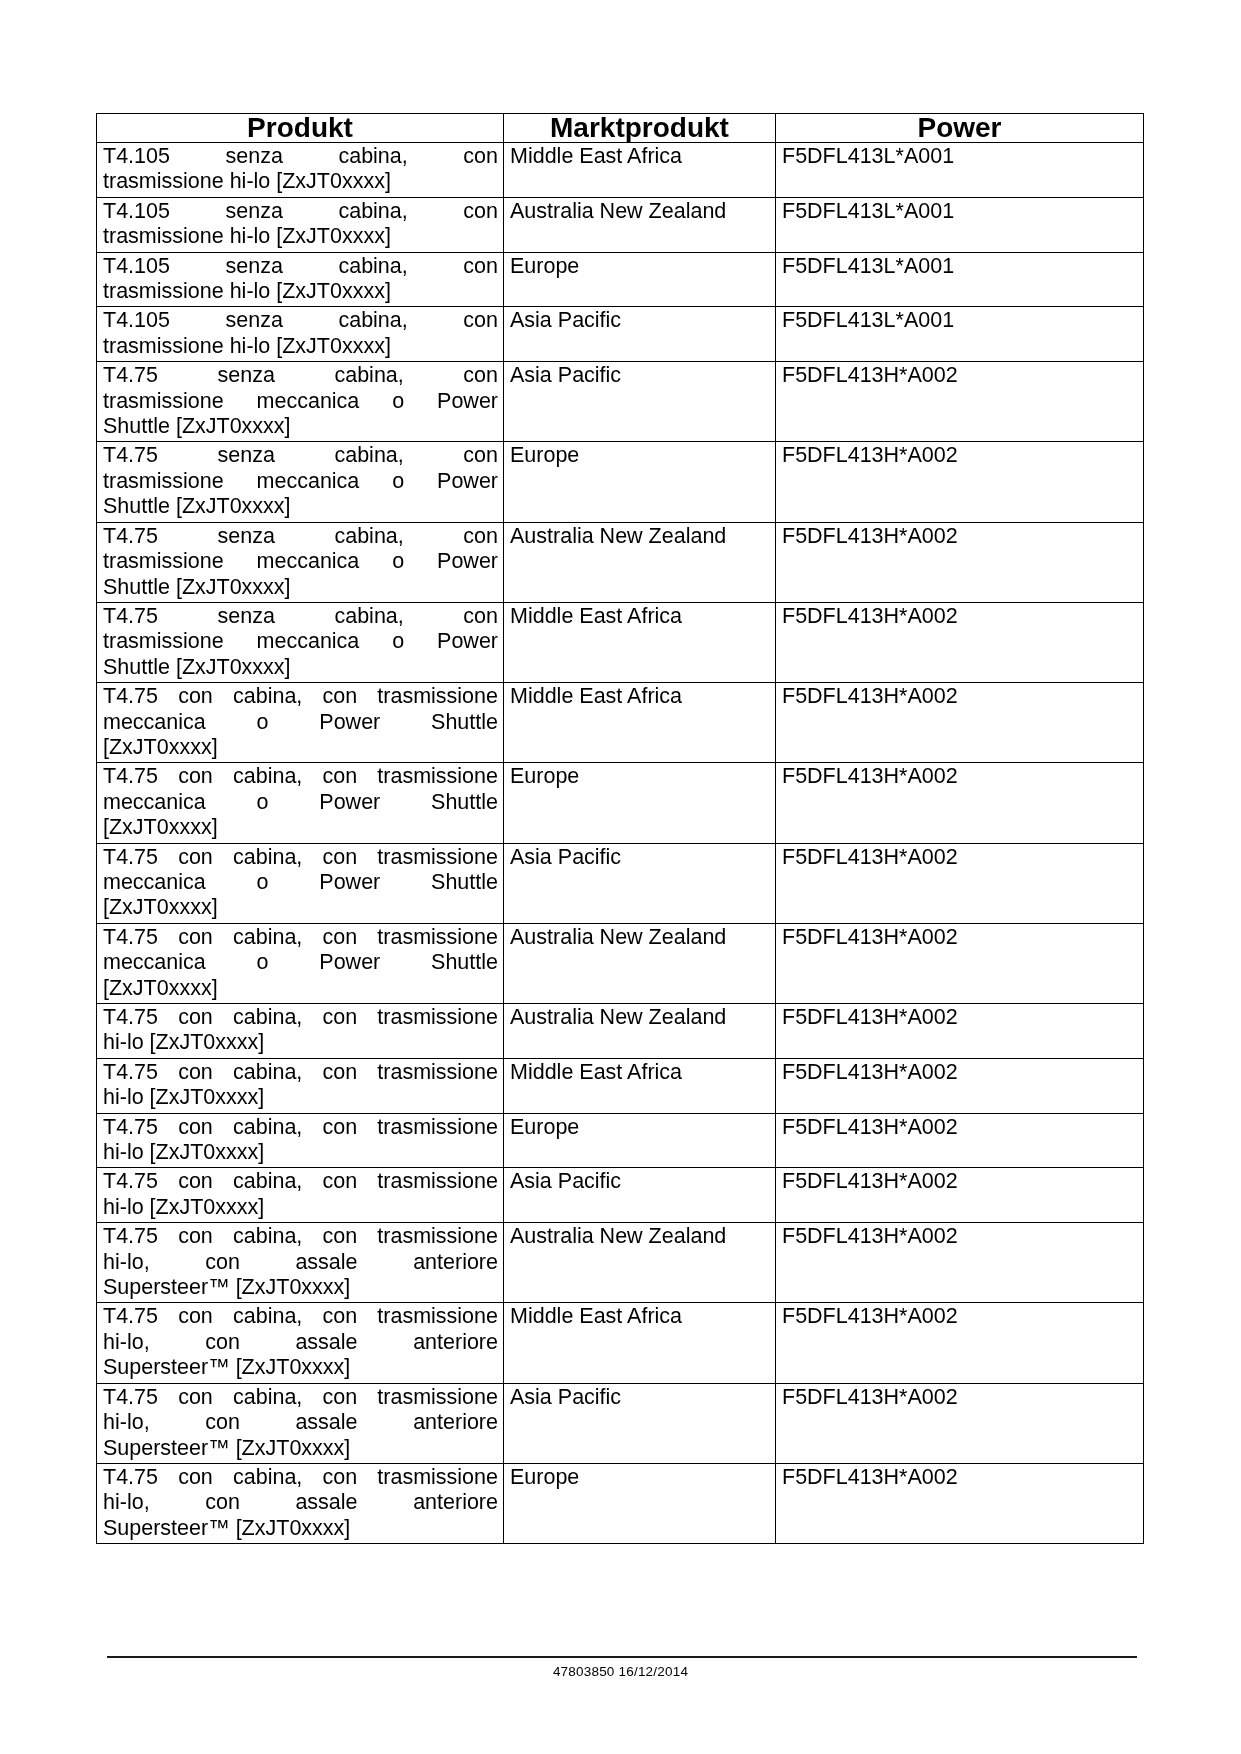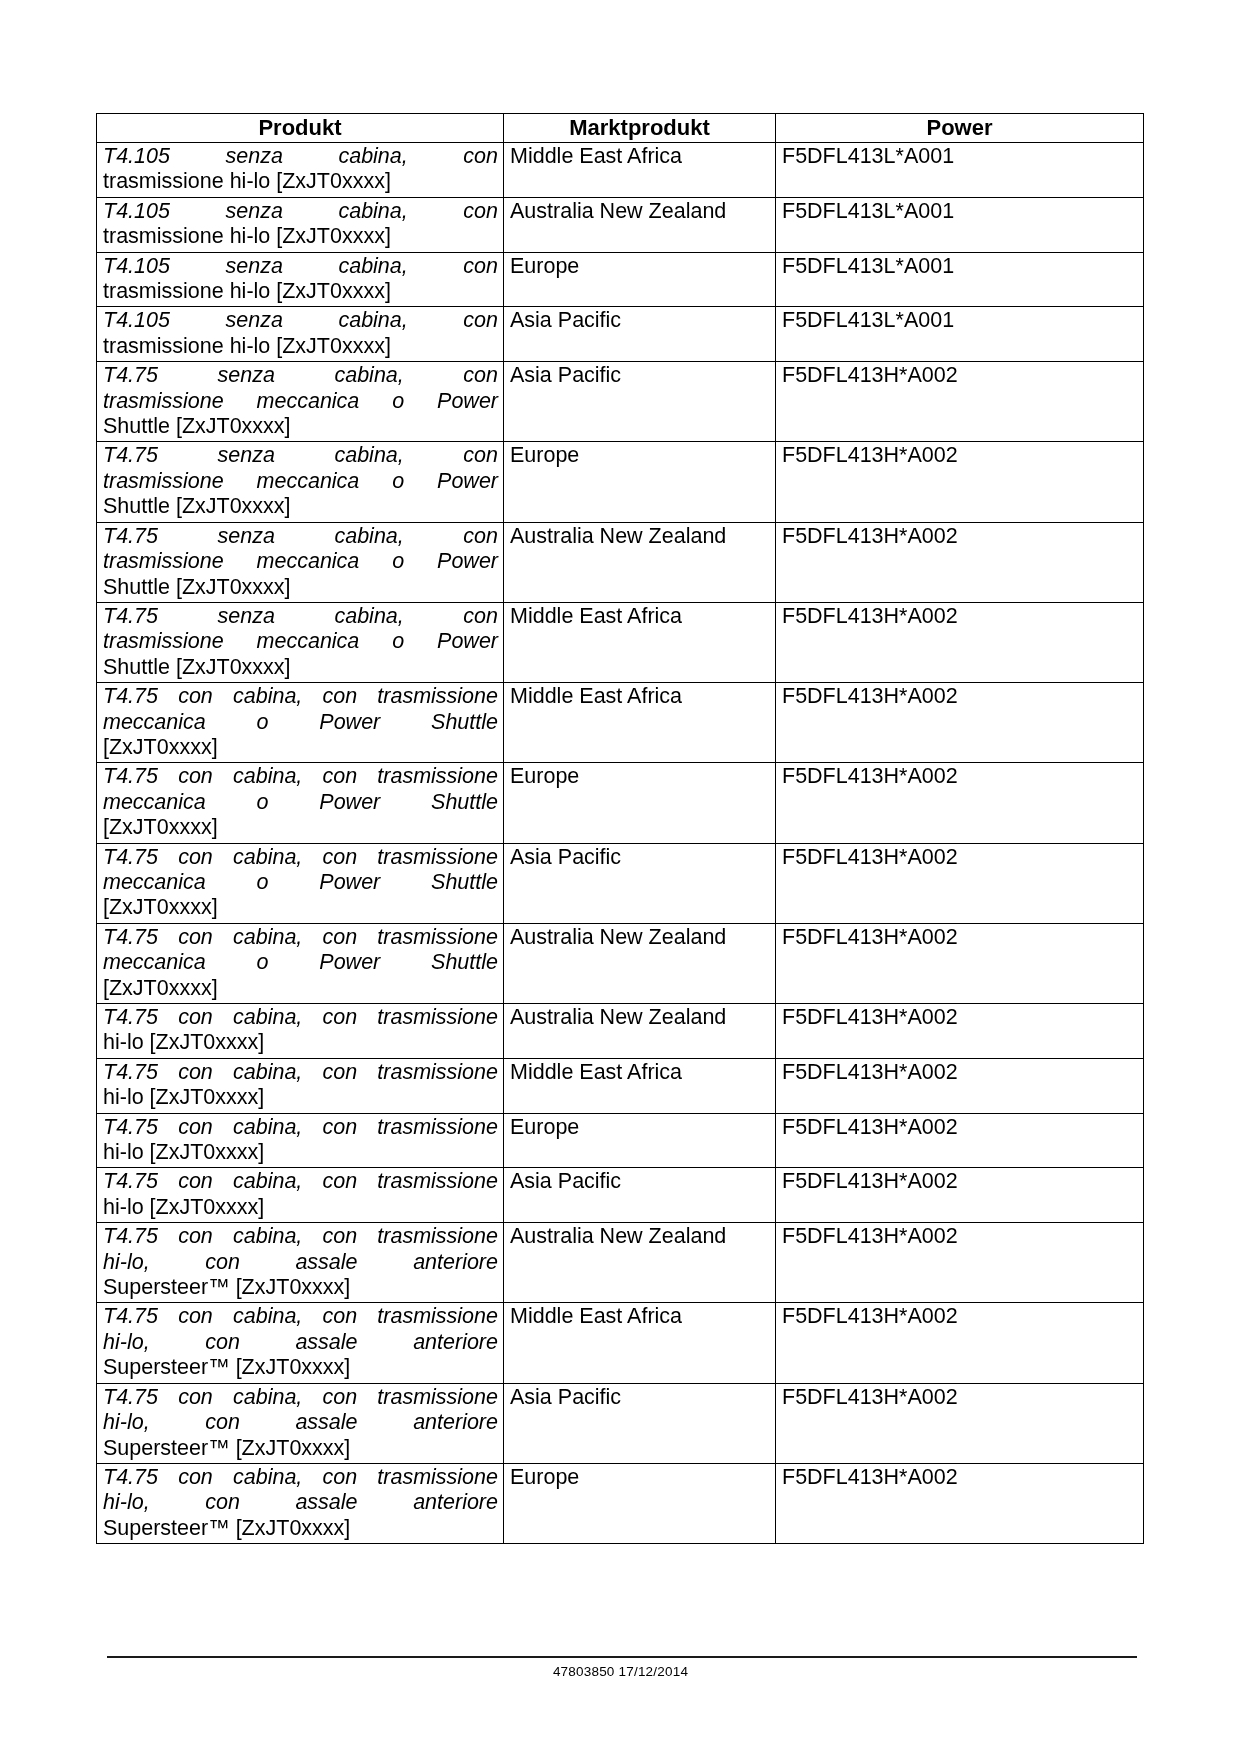--- a/index.html
+++ b/index.html
@@ -36,21 +36,21 @@
     vertical-align: top;
   }
 
   .col-produkt  { width: 407px; }
   .col-markt    { width: 272px; margin-top: 6px; }
   .col-motor    { width: 368px; }
 
   .doc-table thead th {
     text-align: center;
     font-weight: bold;
-    font-size: 22px;
+    font-size: 28px;
     line-height: 25px;
     padding: 1px 6px 2px 6px;
     height: 28px;
   }
 
   .cell-text {
     font-size: 21.5px;
     line-height: 25.4px;
     padding: 1px 5px 2px 6px;
     white-space: pre-line;
@@ -65,21 +65,20 @@
 
   td.produkt .line {
     display: block;
     white-space: nowrap;
   }
 
   td.produkt .line.just {
     text-align: justify;
     text-align-last: justify;
     white-space: normal;
-    font-style: italic;
   }
 
   .footer-rule {
     position: absolute;
     left: 107px;
     top: 1656px;
     width: 1030px;
     height: 0;
     border-top: 2.2px solid #1a1a1a;
   }
@@ -326,15 +325,15 @@
             <div class="cell-text">Europe</div>
           </td>
           <td class="col-motor">
             <div class="cell-text">F5DFL413H*A002</div>
           </td>
         </tr>
       </tbody>
   </table>
 
   <div class="footer-rule"></div>
-  <div class="footer-text">47803850 17/12/2014</div>
+  <div class="footer-text">47803850 16/12/2014</div>
 
 </div>
 
 </body></html>

